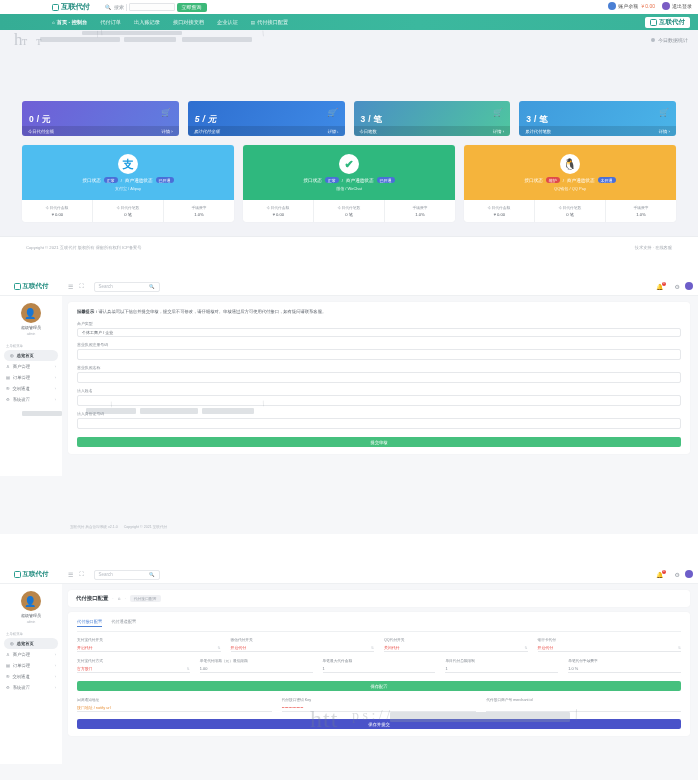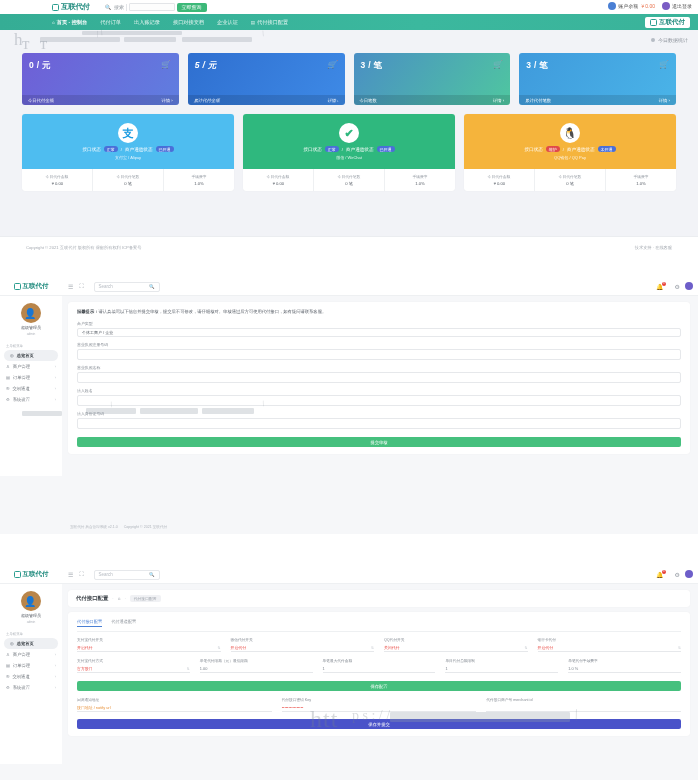--- a/index.html
+++ b/index.html
@@ -75,22 +75,22 @@
     position:absolute; pointer-events:none;
     color:rgba(120,128,140,.35); font-family:"Liberation Serif", serif;
     white-space:nowrap; user-select:none;
   }
   .wm-blur { position:absolute; background:rgba(150,158,170,.30); border-radius:1px; }
 
   .cards {
     display:flex; gap:9px; padding:0 22px; margin-top:1px;
   }
   .card {
-    flex:1; height:52px; border-radius:3px; position:relative; overflow:hidden;
-    color:#ffffff; padding:7px 7px;
+    flex:1; height:35px; border-radius:3px; position:relative; overflow:hidden;
+    color:#ffffff; padding:13px 7px;margin-top:48px;
   }
   .card.c1 { background:linear-gradient(125deg,#6f5fd6 0%,#5f7ee0 100%); }
   .card.c2 { background:linear-gradient(125deg,#2f6fd0 0%,#3e8ae6 100%);font-style:italic; }
   .card.c3 { background:linear-gradient(125deg,#4a8fc4 0%,#4fc6a0 100%); }
   .card.c4 { background:linear-gradient(125deg,#3f9adc 0%,#4ab4e8 100%); }
   .card-val { font-size:8.5px; font-weight:bold; letter-spacing:.3px; }
   .card-cart { position:absolute; right:7px; top:7px; font-size:8px; opacity:.95; }
   .card-foot {
     position:absolute; left:0; bottom:0; width:100%; height:10px;
     background:rgba(0,0,0,.13); display:flex; align-items:center;
@@ -284,21 +284,21 @@
     </div>
 
     <div class="crumbbar">
       <div class="crumb-right">
         <span class="crumb-dot"></span>
         <span>今日数据统计</span>
       </div>
     </div>
 
     <div class="wm" style="left:14px;top:30px;font-size:17px;">h</div>
-    <div class="wm" style="left:22px;top:34px;font-size:17px;letter-spacing:3px;">ᴛ ᴛ</div>
+    <div class="wm" style="left:22px;top:34px;font-size:12px;letter-spacing:3px;">ᴛ ᴛ</div>
     <div class="wm-blur" style="left:82px;top:31px;width:100px;height:4px;"></div>
     <div class="wm-blur" style="left:40px;top:37px;width:80px;height:5px;"></div>
     <div class="wm-blur" style="left:124px;top:37px;width:52px;height:5px;"></div>
     <div class="wm-blur" style="left:182px;top:37px;width:70px;height:5px;"></div>
     <div class="wm" style="left:96px;top:28px;font-size:9px;transform:rotate(-22deg);">/ /</div>
     <div class="wm" style="left:262px;top:29px;font-size:8px;transform:rotate(-22deg);">/</div>
 
     <div class="cards">
       <div class="card c1">
         <div class="card-val">0 / 元</div>

